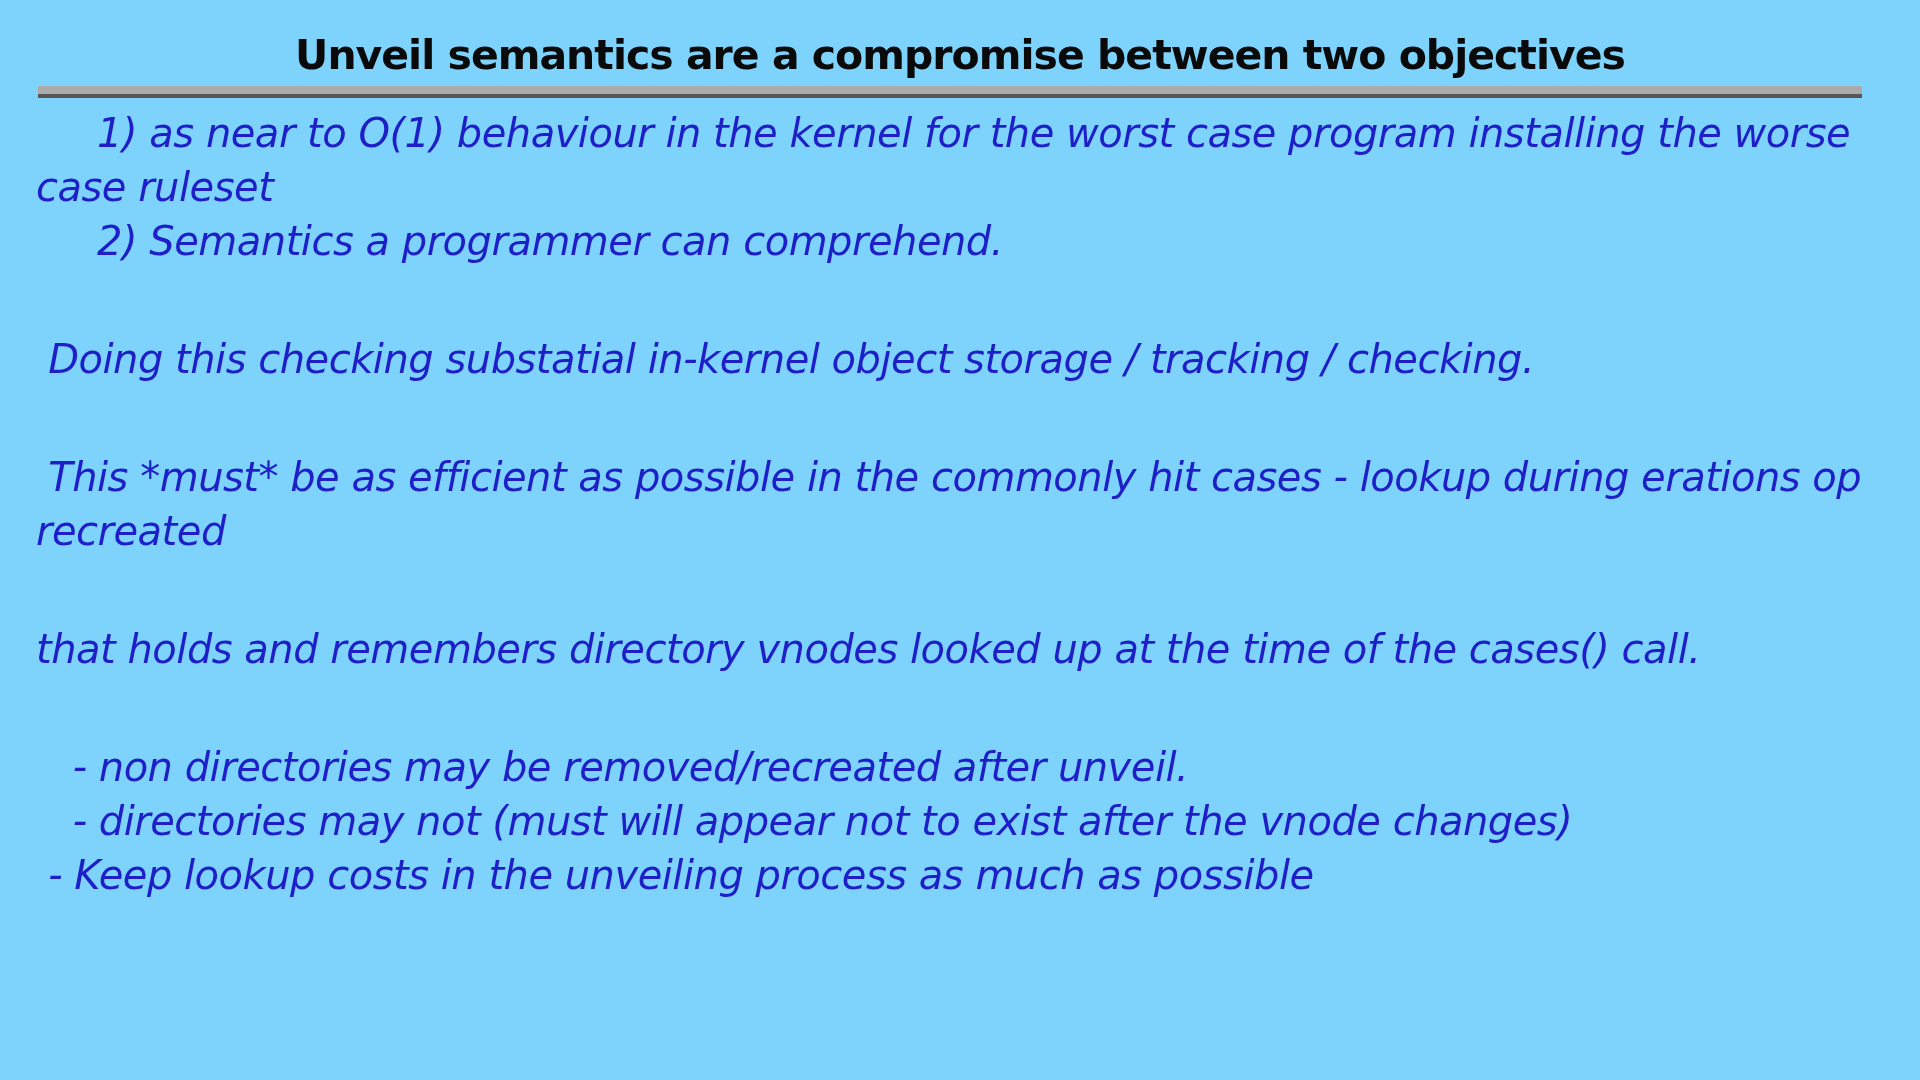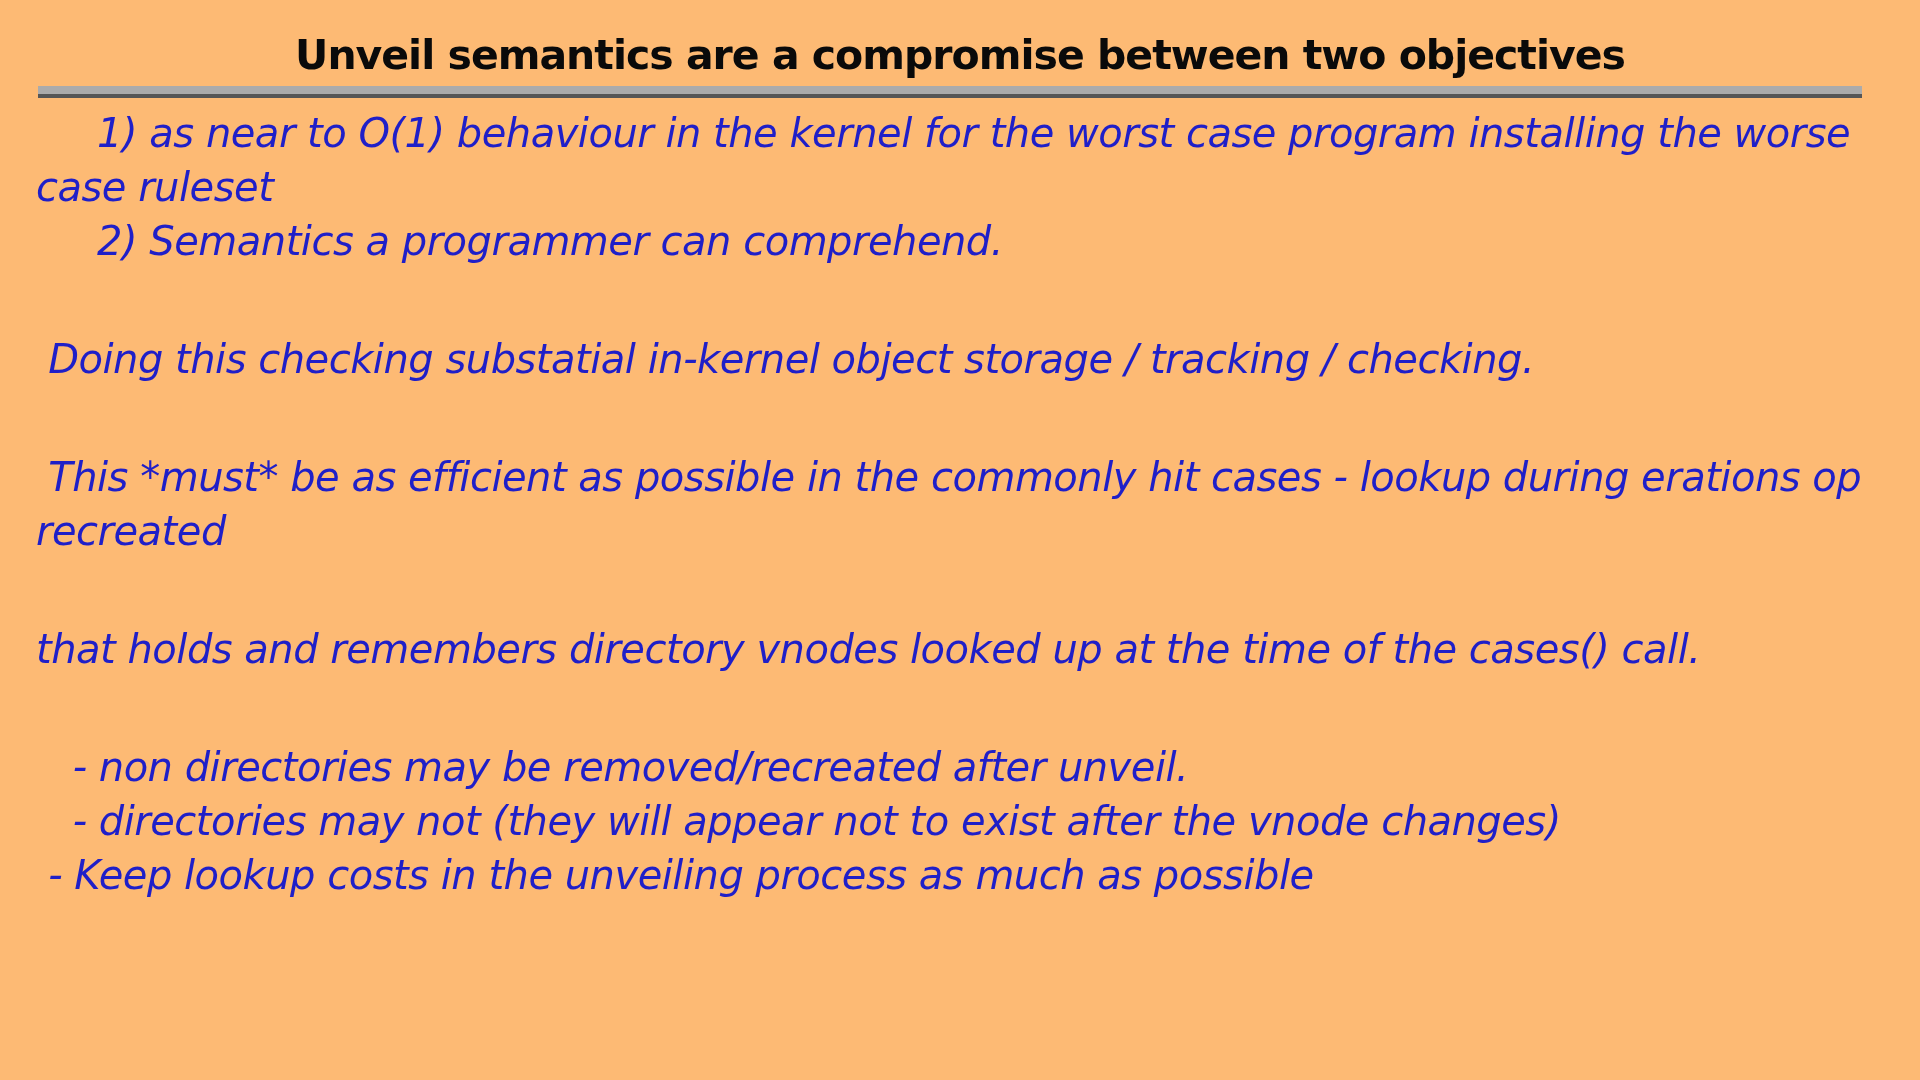--- a/index.html
+++ b/index.html
@@ -50,21 +50,21 @@
   }
   .line {
     height: 54px;
     line-height: 54px;
     white-space: pre;
   }
 </style>
 </head>
 <body>
 
-<div class="slide" style="background: #fdba74;">
+<div class="slide" style="background: #7dd3fc;">
 
   <div class="title" style="color: rgb(10, 10, 10);">Unveil semantics are a compromise between two objectives</div>
 
   <div class="rule">
     <div class="rule-light" style="background: rgb(171, 171, 171);"></div>
     <div class="rule-dark" style="background: rgb(86, 86, 86);"></div>
   </div>
 
   <div class="body" style="color: rgb(31, 31, 200); font-style: italic;">
 
@@ -82,18 +82,18 @@
       <div class="line"> This *must* be as efficient as possible in the commonly hit cases - lookup during erations op</div>
       <div class="line">recreated</div>
     </div>
 
     <div class="para">
       <div class="line">that holds and remembers directory vnodes looked up at the time of the cases() call.</div>
     </div>
 
     <div class="para">
       <div class="line">   - non directories may be removed/recreated after unveil.</div>
-      <div class="line">   - directories may not (they will appear not to exist after the vnode changes)</div>
+      <div class="line">   - directories may not (must will appear not to exist after the vnode changes)</div>
       <div class="line"> - Keep lookup costs in the unveiling process as much as possible</div>
     </div>
 
   </div>
 </div>
 
 </body></html>

